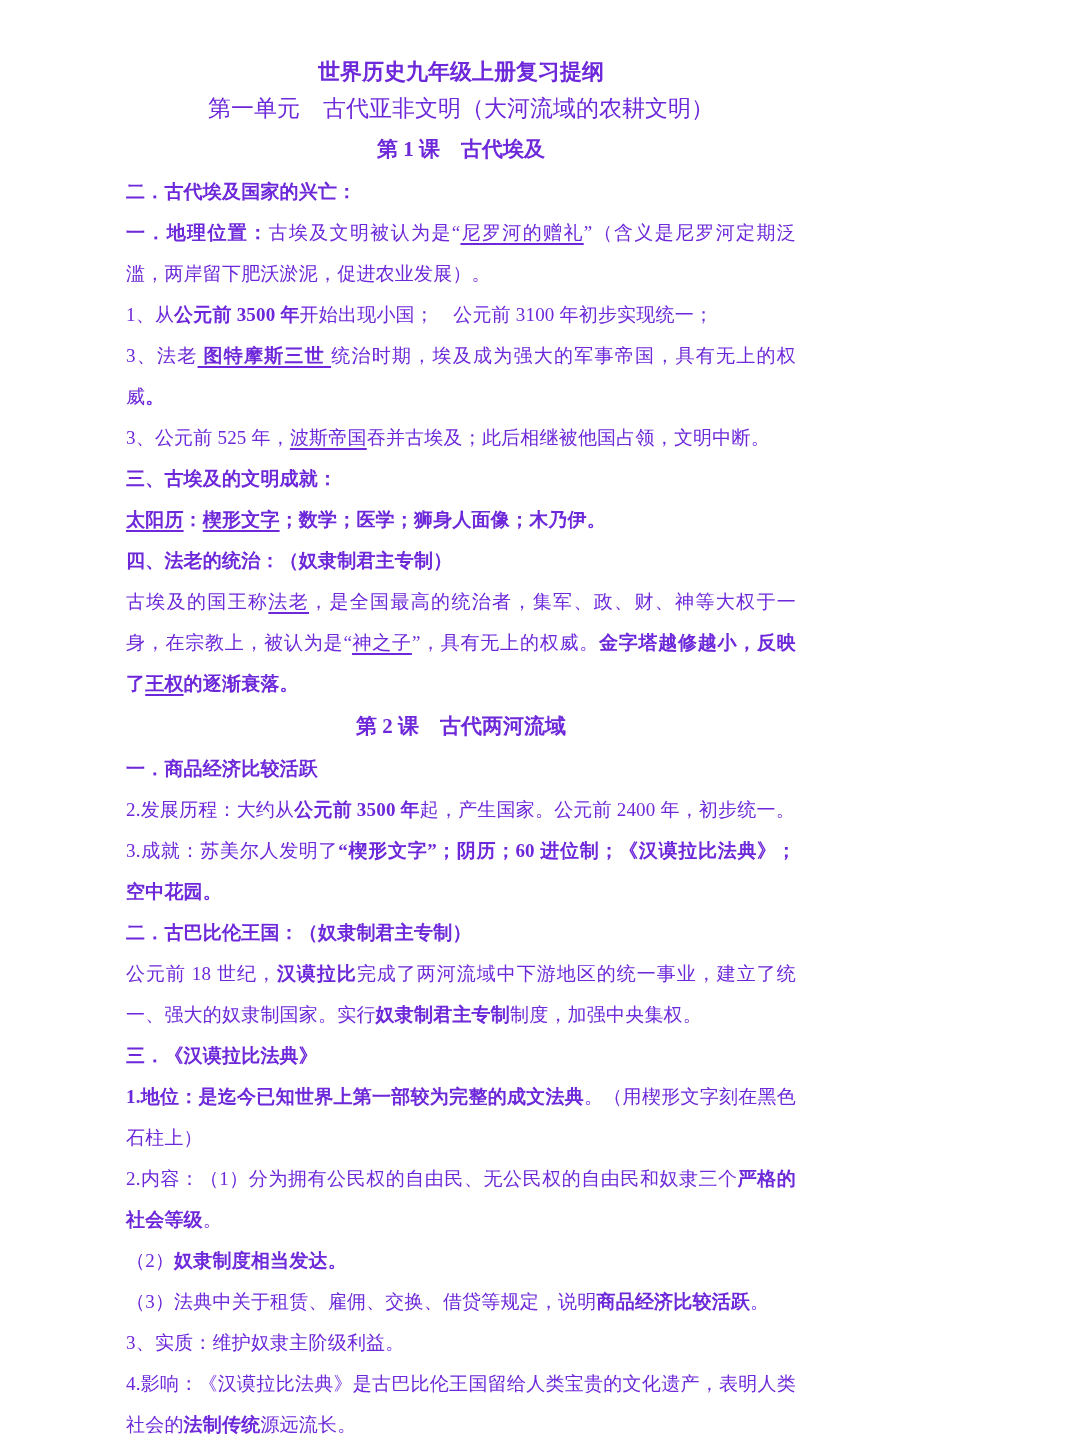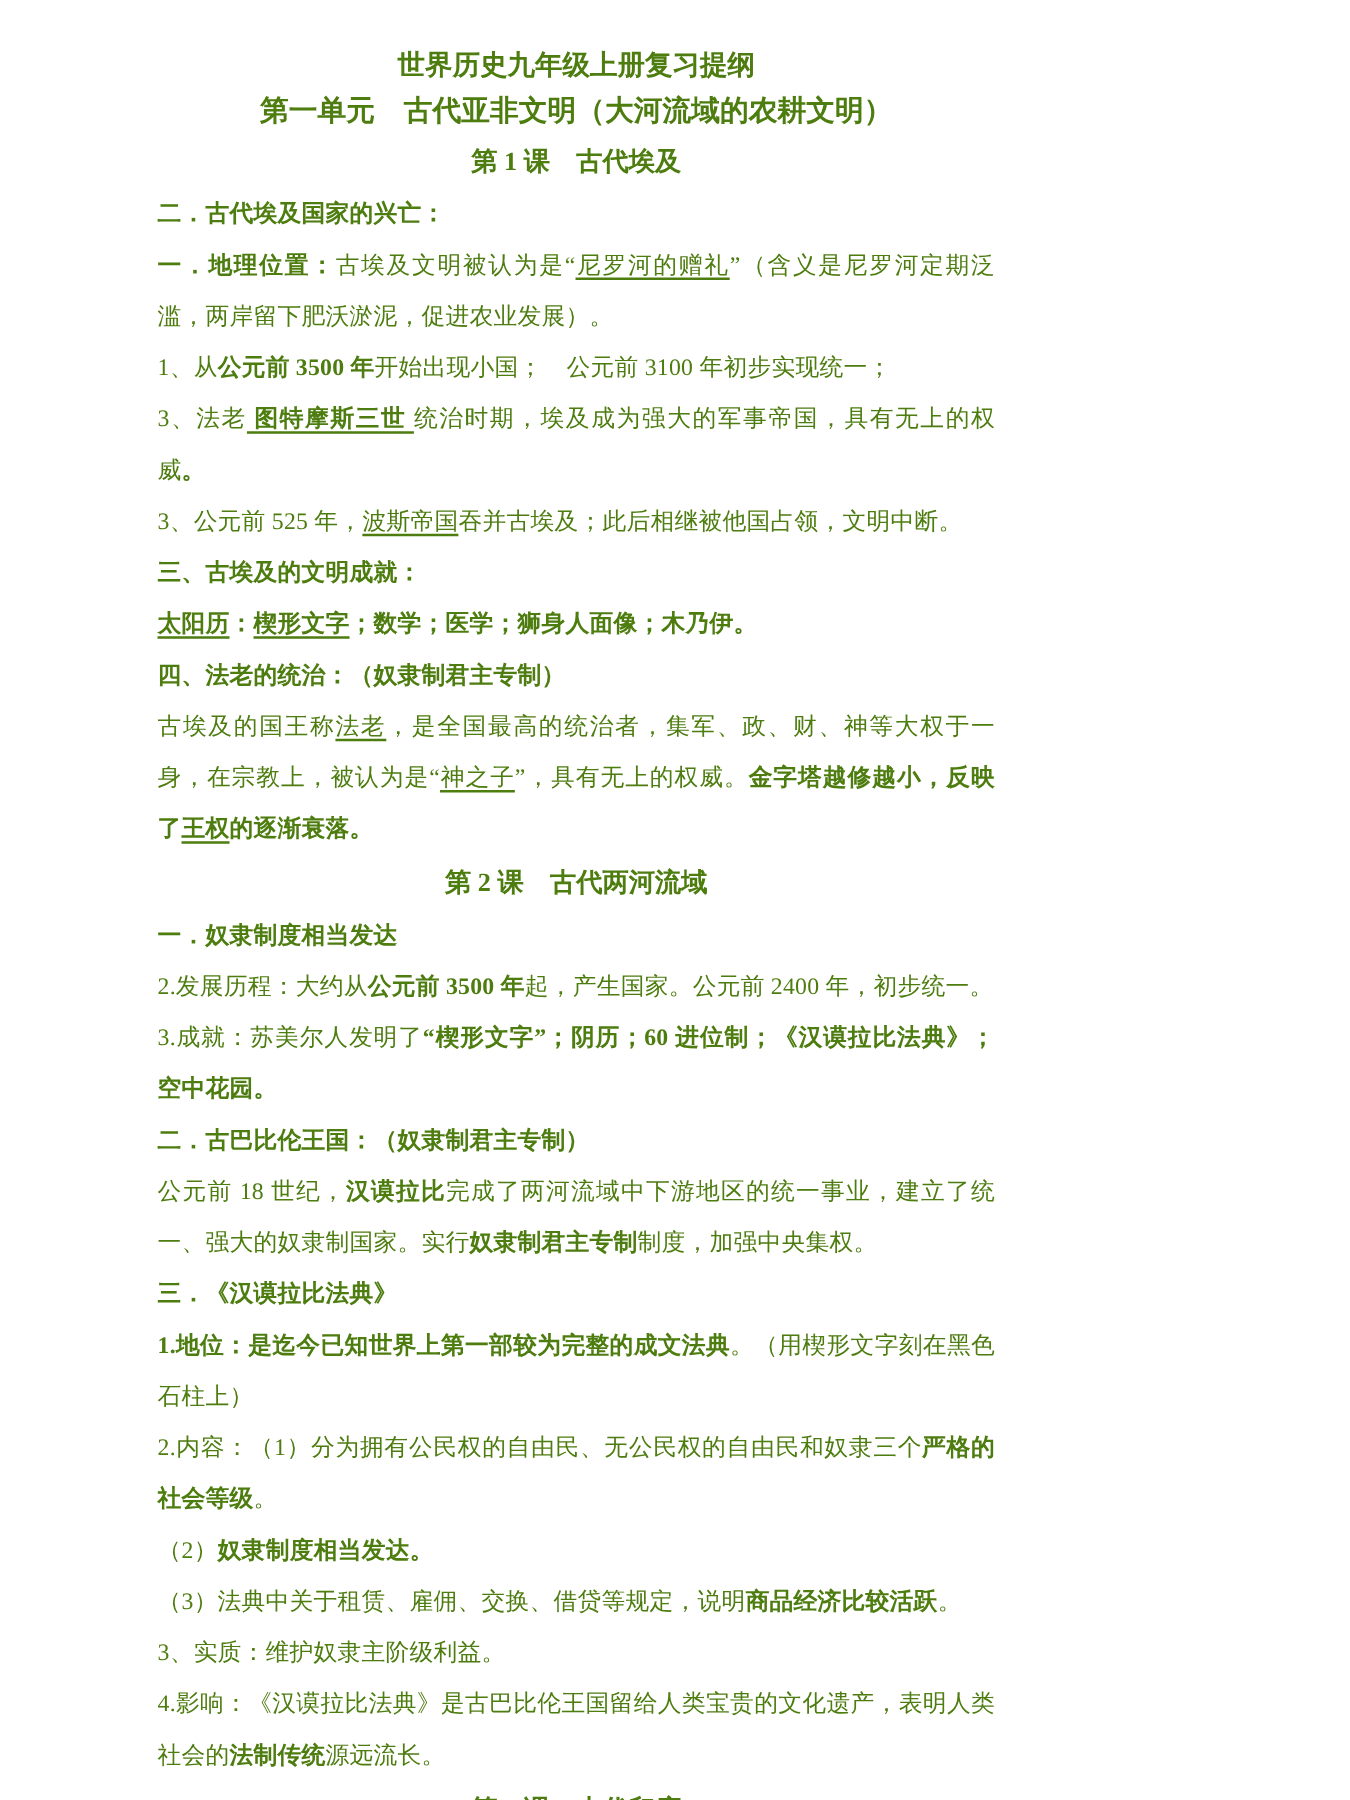--- a/index.html
+++ b/index.html
@@ -1,37 +1,37 @@
 <!DOCTYPE html>
 <html><head>
 <meta charset="utf-8">
 <style>
   html, body { margin: 0; padding: 0; background: #ffffff; }
   .page {
     position: relative;
     width: 924px;
     height: 1440px;
     box-sizing: border-box;
-    padding: 34px 128px 0 126px;
+    padding: 54px 128px 0 126px;
     background: #ffffff;
     font-family: "Liberation Serif", "DejaVu Serif", serif;
-    color: #4d7c0f;
+    color: #6d28d9;
     overflow: hidden;
   }
   .doc-title {
     text-align: center;
     font-size: 22px;
     line-height: 36px;
     font-weight: bold;
   }
   .unit-title {
     text-align: center;
     font-size: 23px;
     line-height: 37px;
-    font-weight: bold;
+    font-weight: normal;
   }
   .lesson-title {
     text-align: center;
     font-size: 21px;
     line-height: 44px;
     font-weight: bold;
   }
   .para {
     font-size: 19px;
     line-height: 41px;
@@ -57,21 +57,21 @@
       <div class="para"><span class="b">二．古代埃及国家的兴亡：</span></div>
       <div class="para"><span class="b">一．地理位置：</span><span>古埃及文明被认为是“</span><span class="u">尼罗河的赠礼</span><span>”（含义是尼罗河定期泛滥，两岸留下肥沃淤泥，促进农业发展）。</span></div>
       <div class="para"><span>1、从</span><span class="b">公元前 3500 年</span><span>开始出现小国；　公元前 3100 年初步实现统一；</span></div>
       <div class="para"><span>3、法老</span><span class="b u"> 图特摩斯三世 </span><span>统治时期，埃及成为强大的军事帝国，具有无上的权威</span><span class="b">。</span></div>
       <div class="para"><span>3、公元前 525 年，</span><span class="u">波斯帝国</span><span>吞并古埃及；此后相继被他国占领，文明中断。</span></div>
       <div class="para"><span class="b">三、古埃及的文明成就：</span></div>
       <div class="para"><span class="b u">太阳历</span><span class="b">：</span><span class="b u">楔形文字</span><span class="b">；数学；医学；狮身人面像；木乃伊。</span></div>
       <div class="para"><span class="b">四、法老的统治：（奴隶制君主专制）</span></div>
       <div class="para"><span>古埃及的国王称</span><span class="u">法老</span><span>，是全国最高的统治者，集军、政、财、神等大权于一身，在宗教上，被认为是“</span><span class="u">神之子</span><span>”，具有无上的权威。</span><span class="b">金字塔越修越小，反映了</span><span class="b u">王权</span><span class="b">的逐渐衰落。</span></div>
       <div class="lesson-title"><span class="b">第 2 课　古代两河流域</span></div>
-      <div class="para"><span class="b">一．奴隶制度相当发达</span></div>
+      <div class="para"><span class="b">一．商品经济比较活跃</span></div>
       <div class="para"><span>2.发展历程：大约从</span><span class="b">公元前 3500 年</span><span>起，产生国家。公元前 2400 年，初步统一。</span></div>
       <div class="para"><span>3.成就：苏美尔人发明了</span><span class="b">“楔形文字”；阴历；60 进位制；《汉谟拉比法典》；空中花园。</span></div>
       <div class="para"><span class="b">二．古巴比伦王国：（奴隶制君主专制）</span></div>
       <div class="para"><span>公元前 18 世纪，</span><span class="b">汉谟拉比</span><span>完成了两河流域中下游地区的统一事业，建立了统一、强大的奴隶制国家。实行</span><span class="b">奴隶制君主专制</span><span>制度，加强中央集权。</span></div>
       <div class="para"><span class="b">三．《汉谟拉比法典》</span></div>
       <div class="para"><span class="b">1.地位：是迄今已知世界上第一部较为完整的成文法典</span><span>。（用楔形文字刻在黑色石柱上）</span></div>
       <div class="para"><span>2.内容：（1）分为拥有公民权的自由民、无公民权的自由民和奴隶三个</span><span class="b">严格的社会等级</span><span>。</span></div>
       <div class="para"><span>（2）</span><span class="b">奴隶制度相当发达。</span></div>
       <div class="para"><span>（3）法典中关于租赁、雇佣、交换、借贷等规定，说明</span><span class="b">商品经济比较活跃</span><span>。</span></div>
       <div class="para"><span>3、实质：维护奴隶主阶级利益。</span></div>

